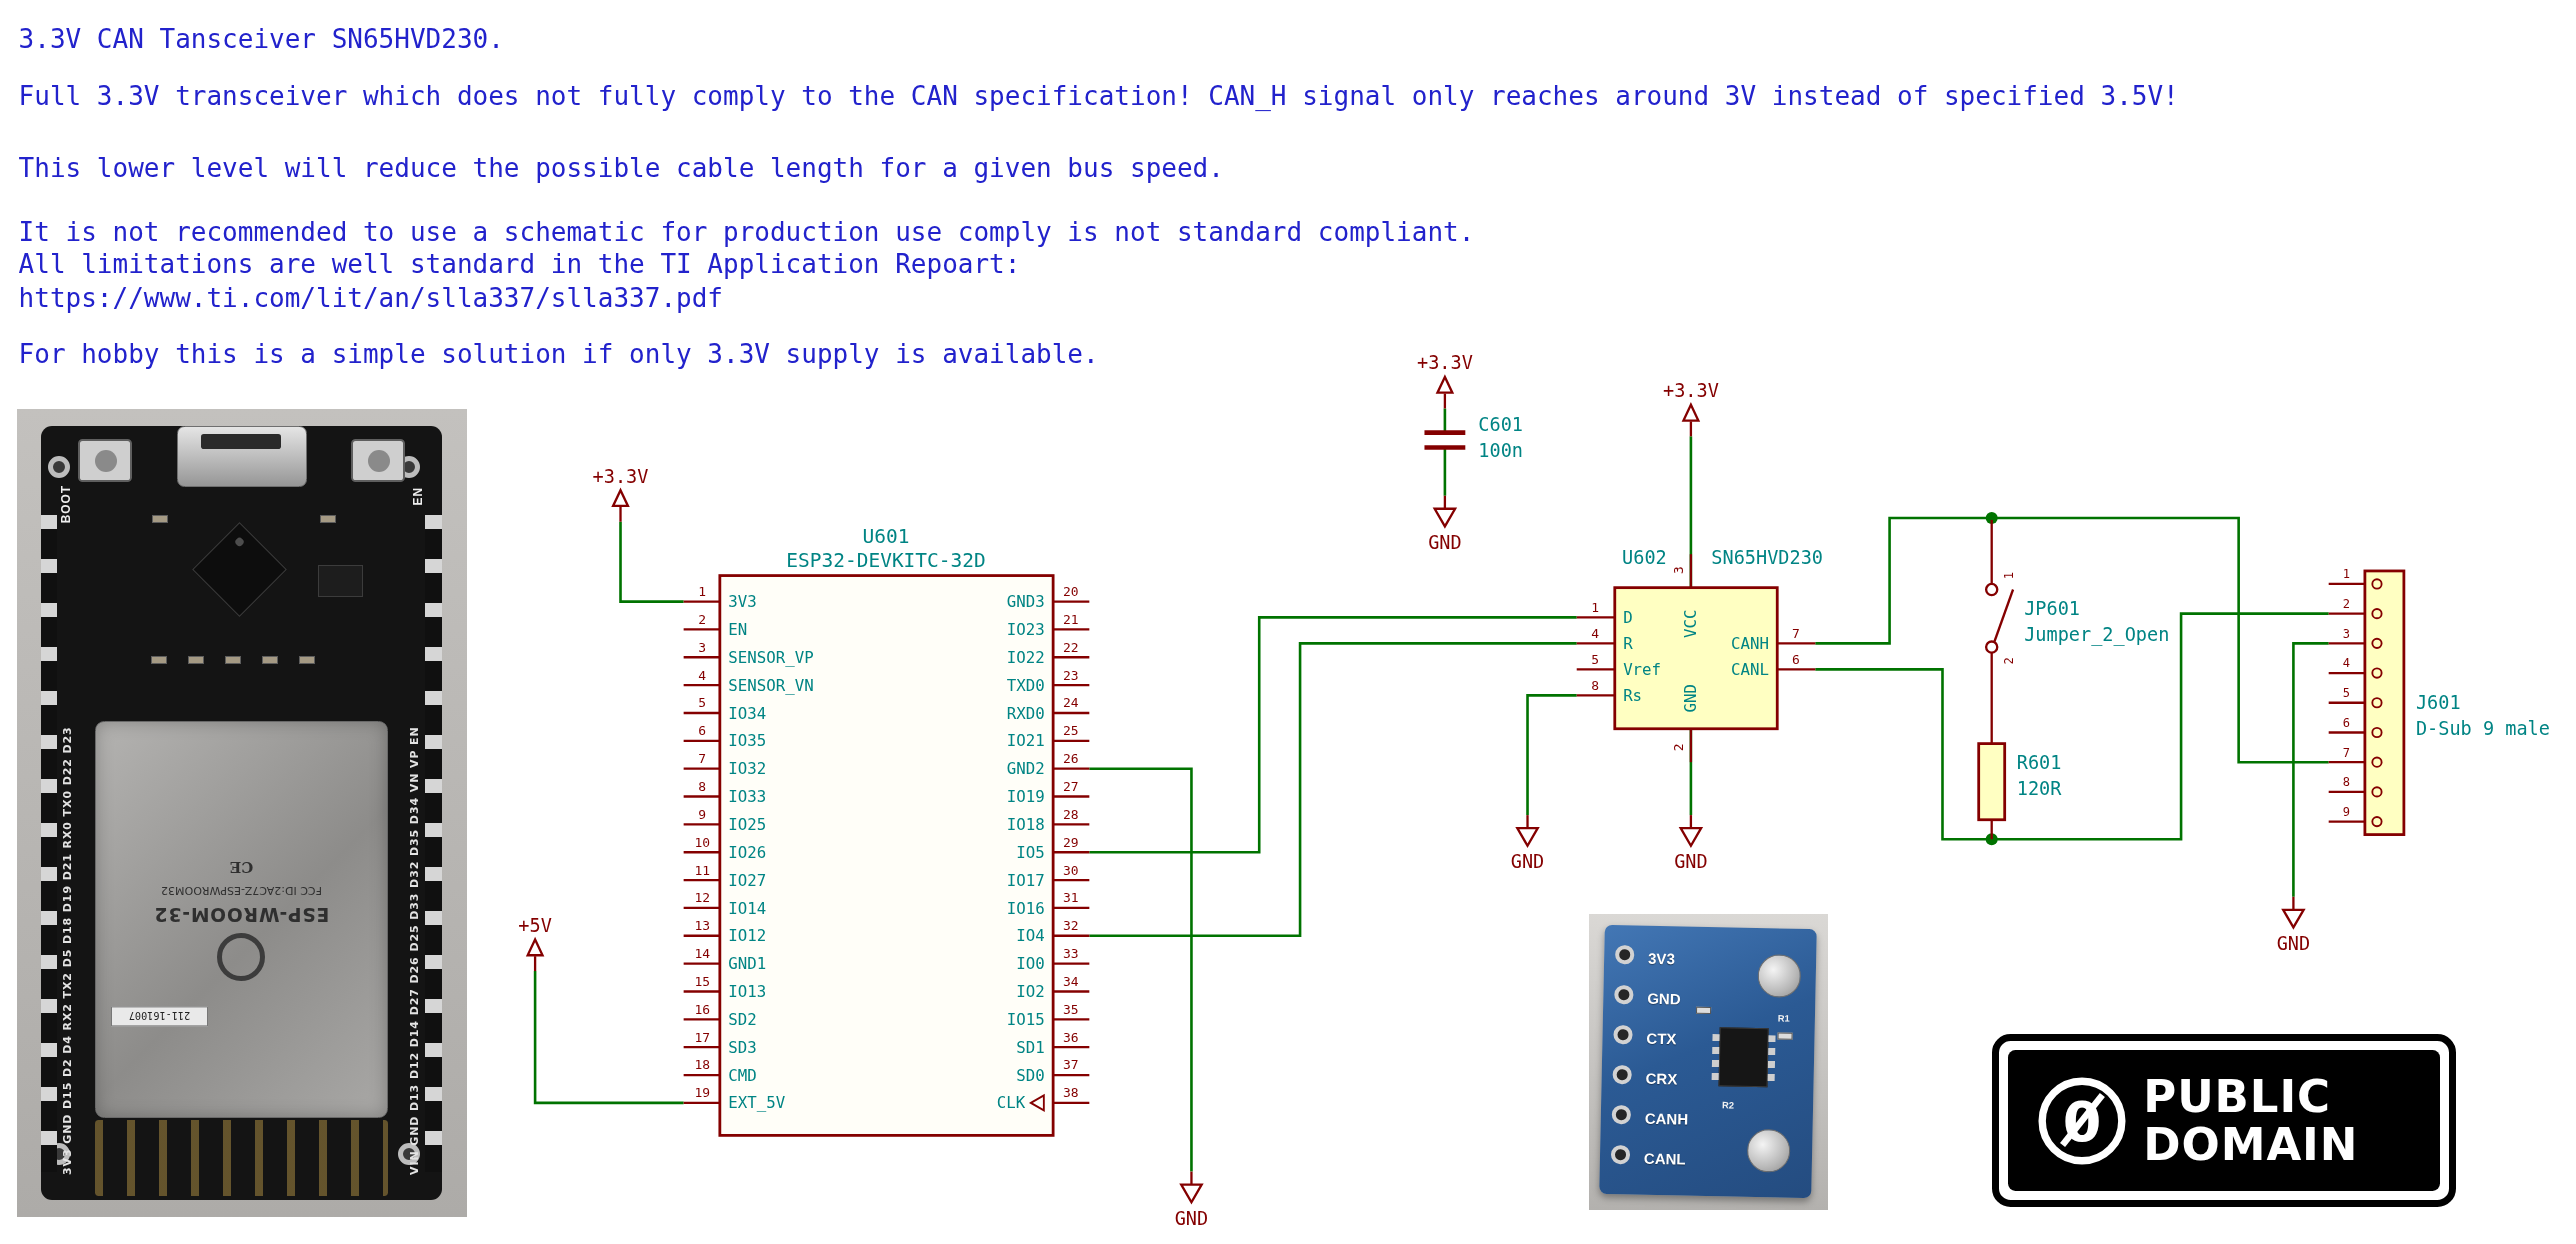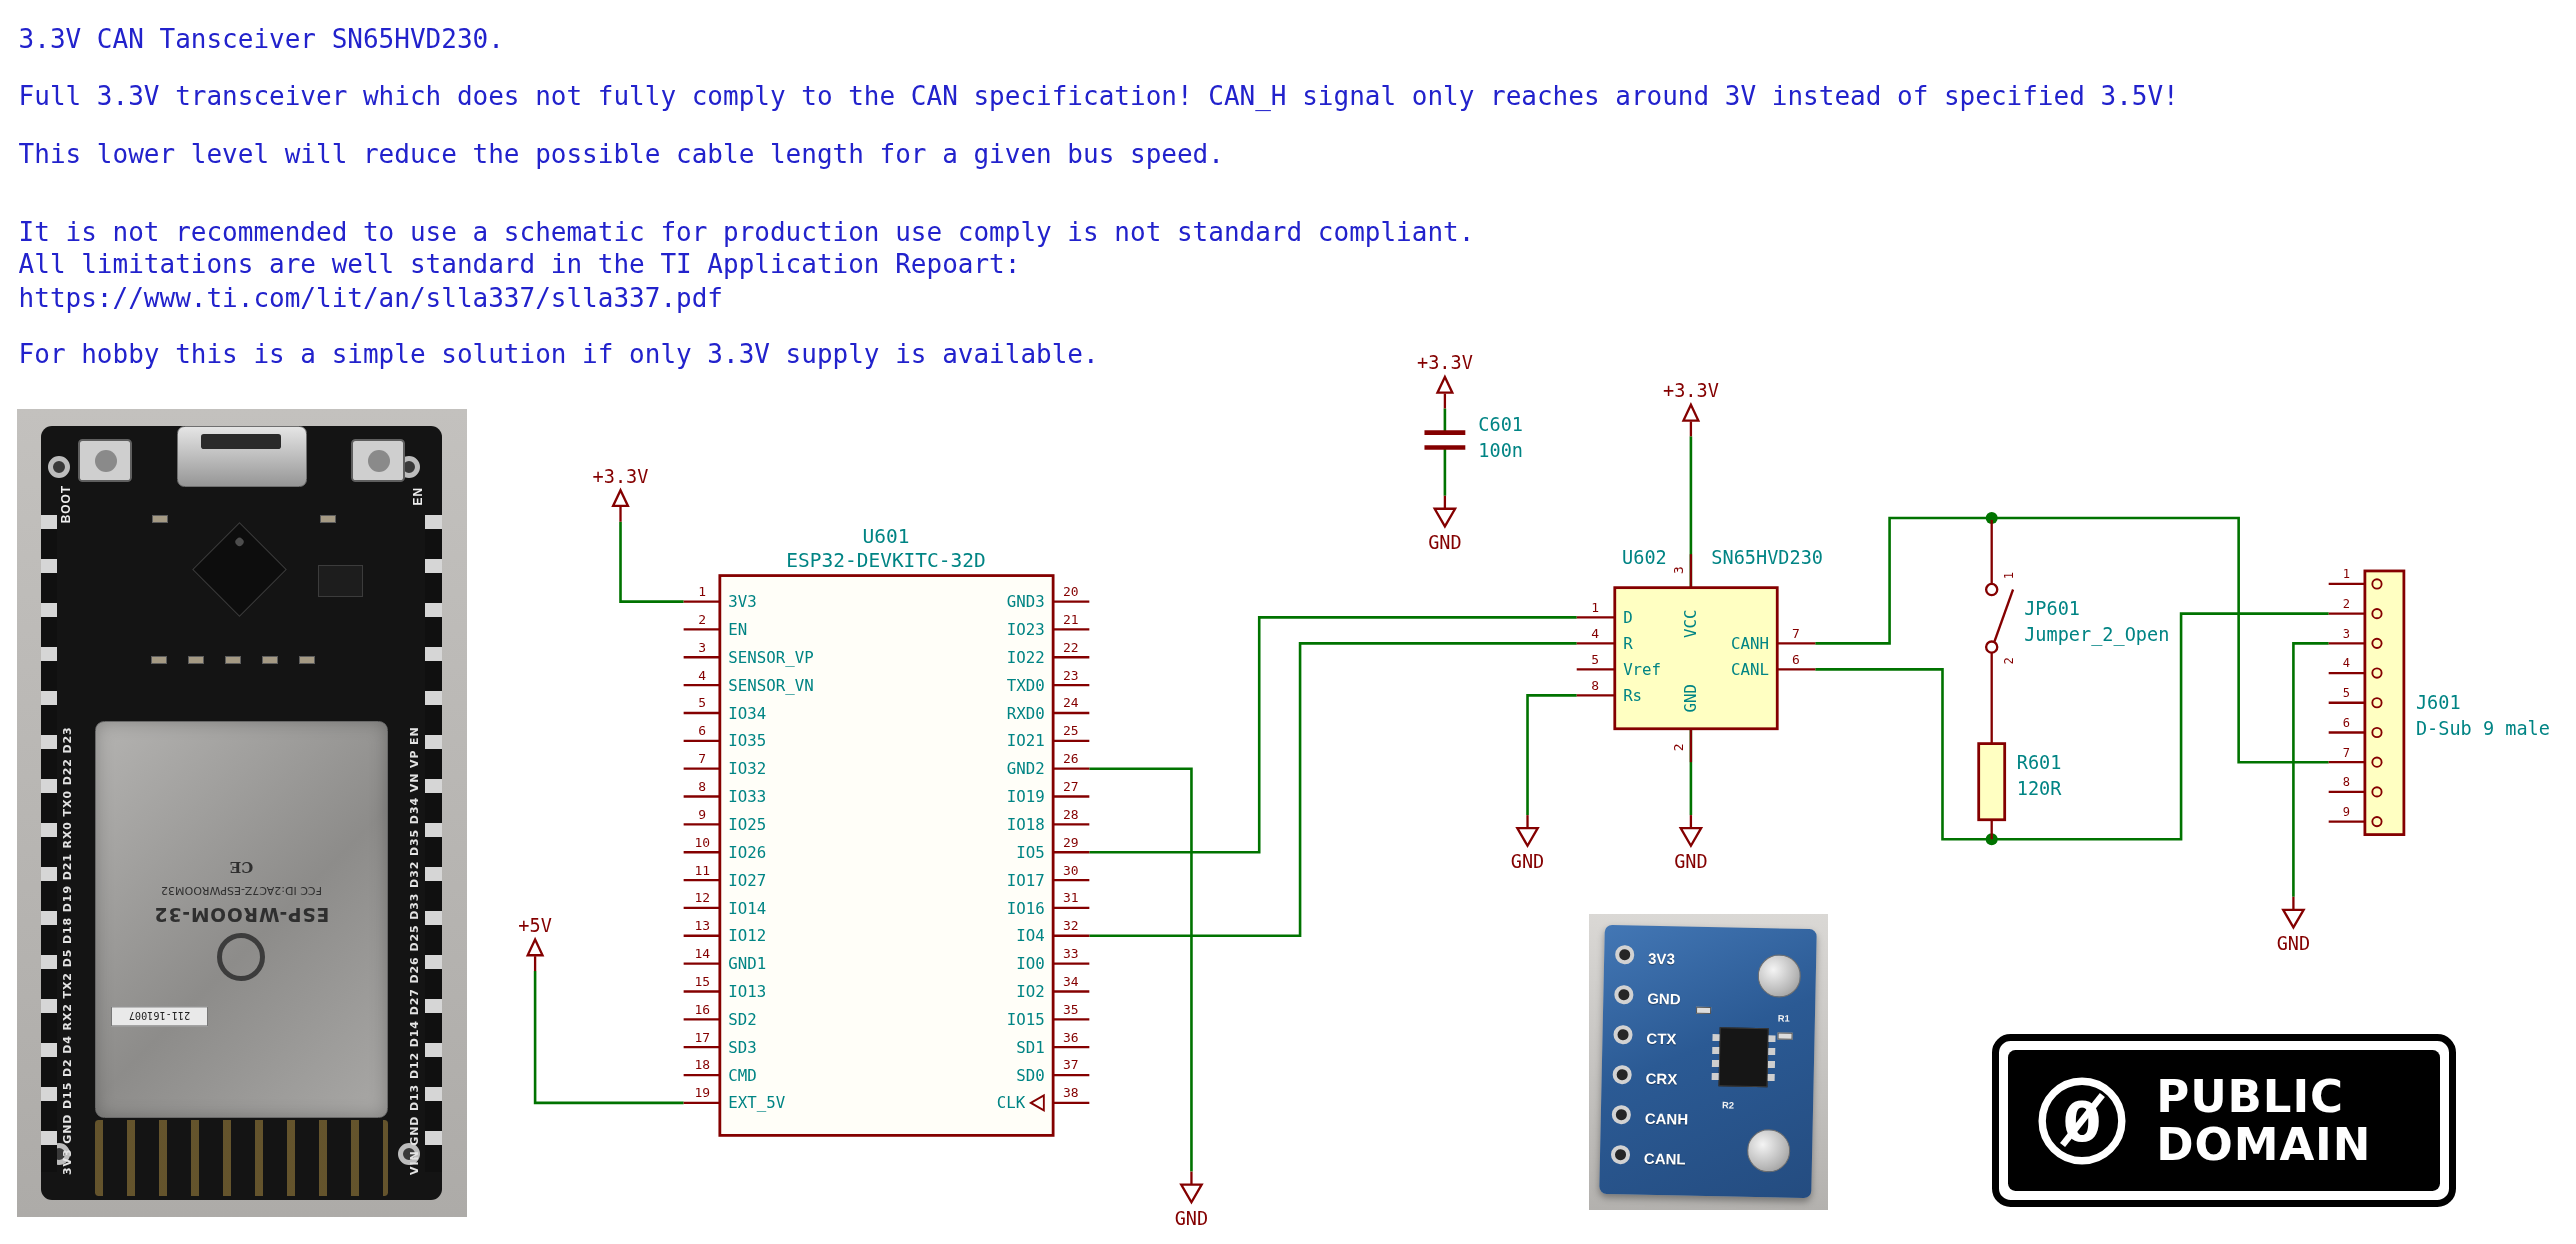--- a/index.html
+++ b/index.html
@@ -47,29 +47,29 @@
   .mlabel{position:absolute;left:33px;top:3.7px;color:#fff;font:bold 15px "Liberation Sans",sans-serif;text-shadow:0 0.9px 0.9px rgba(0,0,0,.5);}
   .standoff{position:absolute;width:43px;height:43px;border-radius:50%;border:1.9px solid #6f6f6f;background:radial-gradient(circle at 35% 35%,#f4f4f4,#b9b9b9 60%,#8c8c8c);}
   .soic{position:absolute;left:117px;top:100px;width:49px;height:59px;background:#161616;border:0.9px solid #3a3a3a;}
   .soic-pins{position:absolute;top:5.6px;width:7.4px;height:48px;background:repeating-linear-gradient(180deg,#cfcfcf 0 6.5px,transparent 6.5px 13px);}
   .sp-l{left:-8.4px;} .sp-r{right:-8.4px;}
   .silk{position:absolute;color:#f2f2f2;font:bold 9.3px "Liberation Sans",sans-serif;}
   .cpass{position:absolute;width:15px;height:7.4px;background:#dcdcdc;border:0.9px solid #555;}
 
   
   .pd-badge{position:absolute;left:1992px;top:1034px;width:464px;height:173px;background:#fff;border:7.4px solid #000;border-radius:18.6px;}
-  .pd-inner{position:absolute;inset:9.3px;background:#000;border-radius:7.4px;display:flex;align-items:center;padding-left:24px;gap:24px;}
+  .pd-inner{position:absolute;inset:9.3px;background:#000;border-radius:7.4px;display:flex;align-items:center;padding-left:24px;gap:11px;}
   .pd-text{color:#fff;font:bold 45px/1.05 "DejaVu Sans",sans-serif;letter-spacing:0.9px;}
 </style>
 </head>
 <body>
 
 <div class="note" style="top:16px">3.3V CAN Tansceiver SN65HVD230.</div>
 <div class="note" style="top:73px">Full 3.3V transceiver which does not fully comply to the CAN specification! CAN_H signal only reaches around 3V instead of specified 3.5V!</div>
-<div class="note" style="top:131px">This lower level will reduce the possible cable length for a given bus speed.</div>
+<div class="note" style="top:145px">This lower level will reduce the possible cable length for a given bus speed.</div>
 <div class="note" style="top:209px">It is not recommended to use a schematic for production use comply is not standard compliant.</div>
 <div class="note" style="top:241px">All limitations are well standard in the TI Application Repoart:</div>
 <div class="note" style="top:275px">https://www.ti.com/lit/an/slla337/slla337.pdf</div>
 <div class="note" style="top:331px">For hobby this is a simple solution if only 3.3V supply is available.</div>
 
 <svg id="schem" width="2576" height="1244" viewBox="0 0 2774 1340">
     <polyline points="668,562 668,648 736,648" fill="none" stroke="#007300" stroke-width="2.8"></polyline>
     <line x1="668" y1="562" x2="668" y2="546" stroke="#840000" stroke-width="2.5"></line>
     <polygon points="668,528 660,545 676,545" fill="none" stroke="#840000" stroke-width="2.5"></polygon>
     <text x="668" y="520" fill="#840000" font-size="20" text-anchor="middle" font-family="&quot;DejaVu Sans Mono&quot;, monospace">+3.3V</text>

